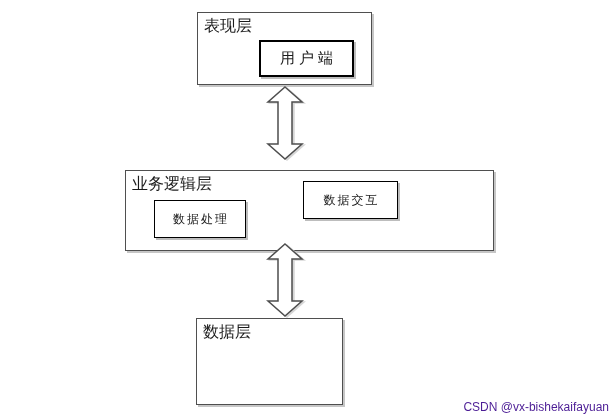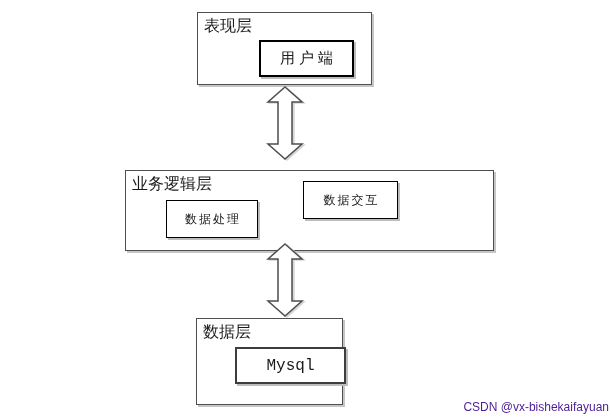--- a/index.html
+++ b/index.html
@@ -49,21 +49,21 @@
     color: #1a1a1a;
   }
   .node-client {
     left: 61px; top: 27px; width: 95px; height: 37px;
     border-width: 2px;
     font-size: 15px;
     letter-spacing: 4px;
     text-indent: 4px;
   }
   .node-dataproc {
-    left: 40px; top: 29px; width: 92px; height: 38px;
+    left: 28px; top: 29px; width: 92px; height: 38px;
     font-size: 12px;
     letter-spacing: 2px;
     text-indent: 2px;
   }
   .node-datainter {
     left: 177px; top: 10px; width: 95px; height: 38px;
     font-size: 12px;
     letter-spacing: 2px;
     text-indent: 2px;
   }
@@ -126,20 +126,17 @@
       <span>数据交互</span>
     </div>
   </div>
 
   <svg class="arrow arrow-2" viewBox="0 0 38 74" xmlns="http://www.w3.org/2000/svg" aria-hidden="true">
     <path d="M19 1 L36 16 L26 16 L26 58 L36 58 L19 73 L2 58 L12 58 L12 16 L2 16 Z"></path>
   </svg>
 
   <div class="layer layer-data">
     <span class="layer-label">数据层</span>
-    <div class="node node-mysql">
-      <span>Mysql</span>
-    </div>
   </div>
 
   <span class="watermark">CSDN @vx-bishekaifayuan</span>
 
 </div>
 
 </body></html>

